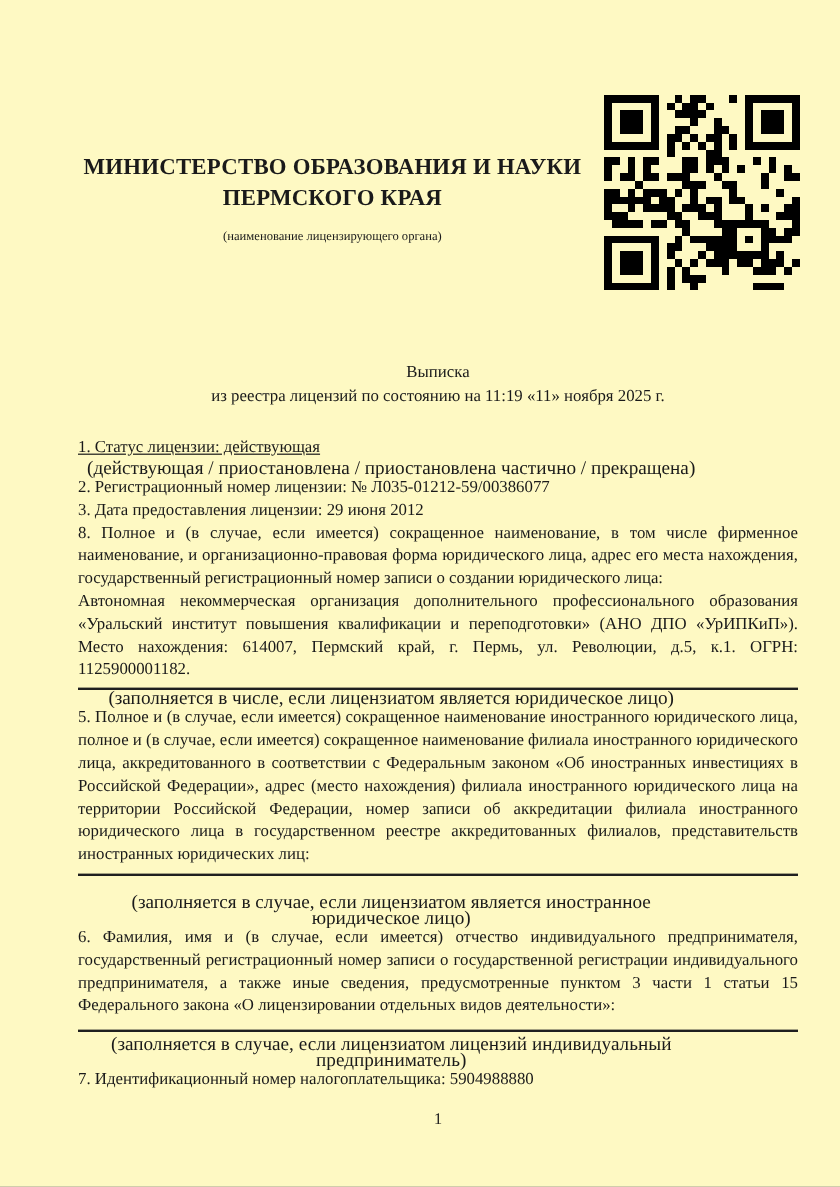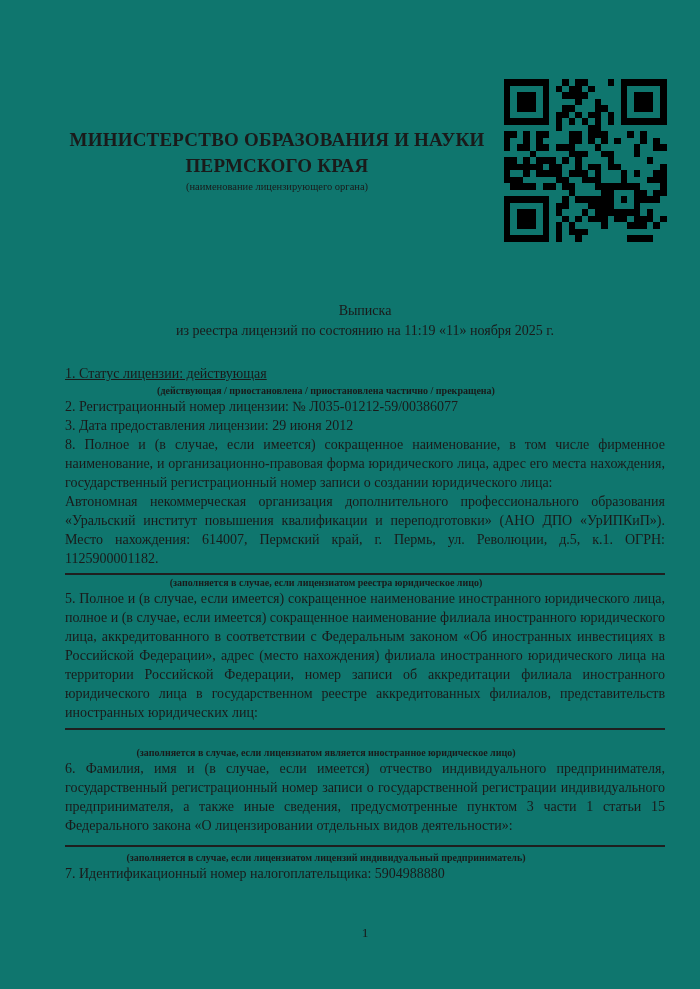--- a/index.html
+++ b/index.html
@@ -1,20 +1,20 @@
 <!DOCTYPE html>
 <html lang="ru"><head>
 <meta charset="utf-8">
 <style>
   html, body { margin: 0; padding: 0; background: #888; }
   .page {
     position: relative;
     width: 700px;
     height: 989px;
-    background: #0f766e;
+    background: #fef9c3;
     margin: 0 auto;
     font-family: "Liberation Serif", "DejaVu Serif", serif;
     color: #1a1a1a;
     overflow: hidden;
   }
 
   
   .header-block {
     position: absolute;
     left: 65px;
@@ -25,21 +25,21 @@
   .ministry-line {
     font-weight: bold;
     font-size: 19px;
     line-height: 26px;
     letter-spacing: 0.2px;
     white-space: nowrap;
   }
   .header-caption {
     font-size: 10.5px;
     line-height: 13px;
-    margin-top: 1px;
+    margin-top: 12px;
   }
 
   
   .qr-wrap {
     position: absolute;
     left: 503px;
     top: 79px;
     width: 164px;
     height: 163px;
   }
@@ -64,23 +64,22 @@
     width: 600px;
     font-size: 14px;
     line-height: 19px;
   }
   .items p { margin: 0; }
   .just { text-align: justify; }
   .item-1 { margin-top: 3px; text-decoration: underline; }
   .caption {
     width: 522px;
     text-align: center;
-    font-size: 10px;
+    font-size: 16px;
     line-height: 13px;
-    font-weight: bold;
   }
   .caption-1 { margin-top: 1px; }
   .item-2 { margin-top: 15px; }
   .item-3 { margin-top: 17px; }
   .item-4 { margin-top: 14px; }
   .rule {
     width: 600px;
     height: 2px;
     background: #1f1f1f;
   }
@@ -435,21 +434,21 @@
     <p class="item-1">1. Статус лицензии: действующая</p>
     <div class="caption caption-1">(действующая / приостановлена / приостановлена частично / прекращена)</div>
 
     <p class="item-2">2. Регистрационный номер лицензии: № Л035-01212-59/00386077</p>
 
     <p class="item-3">3. Дата предоставления лицензии: 29 июня 2012</p>
 
     <p class="item-4 just">8. Полное и (в случае, если имеется) сокращенное наименование, в том числе фирменное наименование, и организационно-правовая форма юридического лица, адрес его места нахождения, государственный регистрационный номер записи о создании юридического лица:</p>
     <p class="just">Автономная некоммерческая организация дополнительного профессионального образования «Уральский институт повышения квалификации и переподготовки» (АНО ДПО «УрИПКиП»). Место нахождения: 614007, Пермский край, г. Пермь, ул. Революции, д.5, к.1. ОГРН: 1125900001182.</p>
     <div class="rule rule-4"></div>
-    <div class="caption caption-4">(заполняется в случае, если лицензиатом реестра юридическое лицо)</div>
+    <div class="caption caption-4">(заполняется в числе, если лицензиатом является юридическое лицо)</div>
 
     <p class="item-5 just">5. Полное и (в случае, если имеется) сокращенное наименование иностранного юридического лица, полное и (в случае, если имеется) сокращенное наименование филиала иностранного юридического лица, аккредитованного в соответствии с Федеральным законом «Об иностранных инвестициях в Российской Федерации», адрес (место нахождения) филиала иностранного юридического лица на территории Российской Федерации, номер записи об аккредитации филиала иностранного юридического лица в государственном реестре аккредитованных филиалов, представительств иностранных юридических лиц:</p>
     <div class="rule rule-5"></div>
     <div class="caption caption-5">(заполняется в случае, если лицензиатом является иностранное юридическое лицо)</div>
 
     <p class="item-6 just">6. Фамилия, имя и (в случае, если имеется) отчество индивидуального предпринимателя, государственный регистрационный номер записи о государственной регистрации индивидуального предпринимателя, а также иные сведения, предусмотренные пунктом 3 части 1 статьи 15 Федерального закона «О лицензировании отдельных видов деятельности»:</p>
     <div class="rule rule-6"></div>
     <div class="caption caption-6">(заполняется в случае, если лицензиатом лицензий индивидуальный предприниматель)</div>
 
     <p class="item-7">7. Идентификационный номер налогоплательщика: 5904988880</p>

